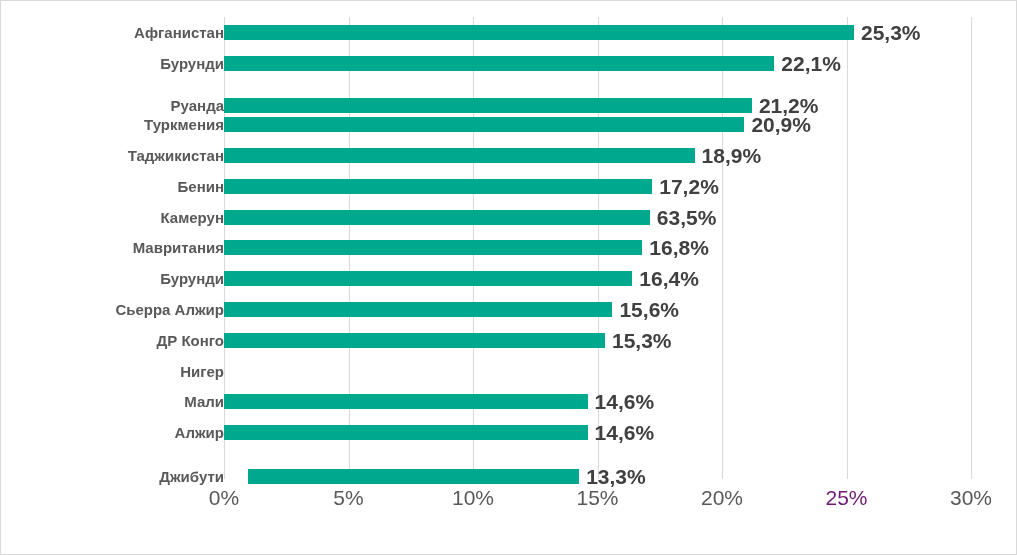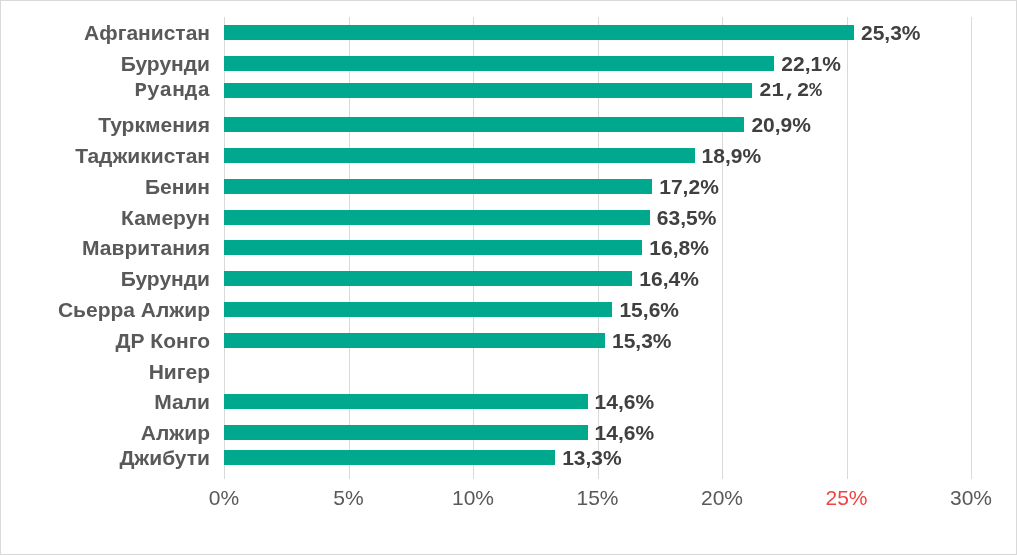--- a/index.html
+++ b/index.html
@@ -57,23 +57,22 @@
   .row {
     position: absolute;
     left: 0;
     right: 0;
     display: flex;
     align-items: center;
   }
   .cat-label {
     position: absolute;
     right: 100%;
-    margin-right: 14px;
     white-space: nowrap;
-    font-size: 21px;
+    font-size: 15px;
     font-weight: bold;
     color: #595959;
     line-height: 1;
   }
   .bar-wrap {
     position: relative;
     height: 30px;
     display: flex;
     align-items: center;
     width: 100%;
@@ -132,21 +131,21 @@
             <span class="val-label">25,3%</span>
           </div>
         </div>
         <div class="row" style="top: 30.8px; height: 30.8px;">
           <span class="cat-label">Бурунди</span>
           <div class="bar-wrap">
             <div class="bar" style="width: 550.29px; background: rgb(0, 168, 142);"></div>
             <span class="val-label">22,1%</span>
           </div>
         </div>
-        <div class="row" style="top: 58px; height: 30.8px; font-family: Liberation Mono, monospace;">
+        <div class="row" style="top: 73px; height: 30.8px;">
           <span class="cat-label">Руанда</span>
           <div class="bar-wrap">
             <div class="bar" style="width: 527.88px; background: rgb(0, 168, 142);"></div>
             <span class="val-label">21,2%</span>
           </div>
         </div>
         <div class="row" style="top: 92.4px; height: 30.8px;">
           <span class="cat-label">Туркмения</span>
           <div class="bar-wrap">
             <div class="bar" style="width: 520.41px; background: rgb(0, 168, 142);"></div>
@@ -212,33 +211,33 @@
             <span class="val-label">14,6%</span>
           </div>
         </div>
         <div class="row" style="top: 400.4px; height: 30.8px;">
           <span class="cat-label">Алжир</span>
           <div class="bar-wrap">
             <div class="bar" style="width: 363.54px; background: rgb(0, 168, 142);"></div>
             <span class="val-label">14,6%</span>
           </div>
         </div>
-        <div class="row" style="top: 425px; height: 30.8px;">
+        <div class="row" style="top: 444px; height: 30.8px; padding-left: 24px;">
           <span class="cat-label">Джибути</span>
           <div class="bar-wrap">
             <div class="bar" style="width: 331.17px; background: rgb(0, 168, 142);"></div>
             <span class="val-label">13,3%</span>
           </div>
         </div>
       </div>
   </div>
 
   <div id="x-axis">
       <span class="tick-label" style="left: 0px; color: rgb(89, 89, 89);">0%</span>
       <span class="tick-label" style="left: 124.5px; color: rgb(89, 89, 89);">5%</span>
       <span class="tick-label" style="left: 249px; color: rgb(89, 89, 89);">10%</span>
       <span class="tick-label" style="left: 373.5px; color: rgb(89, 89, 89);">15%</span>
       <span class="tick-label" style="left: 498px; color: rgb(89, 89, 89);">20%</span>
-      <span class="tick-label" style="left: 622.5px; color: #ef4444;">25%</span>
+      <span class="tick-label" style="left: 622.5px; color: #701a75;">25%</span>
       <span class="tick-label" style="left: 747px; color: rgb(89, 89, 89);">30%</span>
     </div>
 
 </div>
 
 </body></html>

